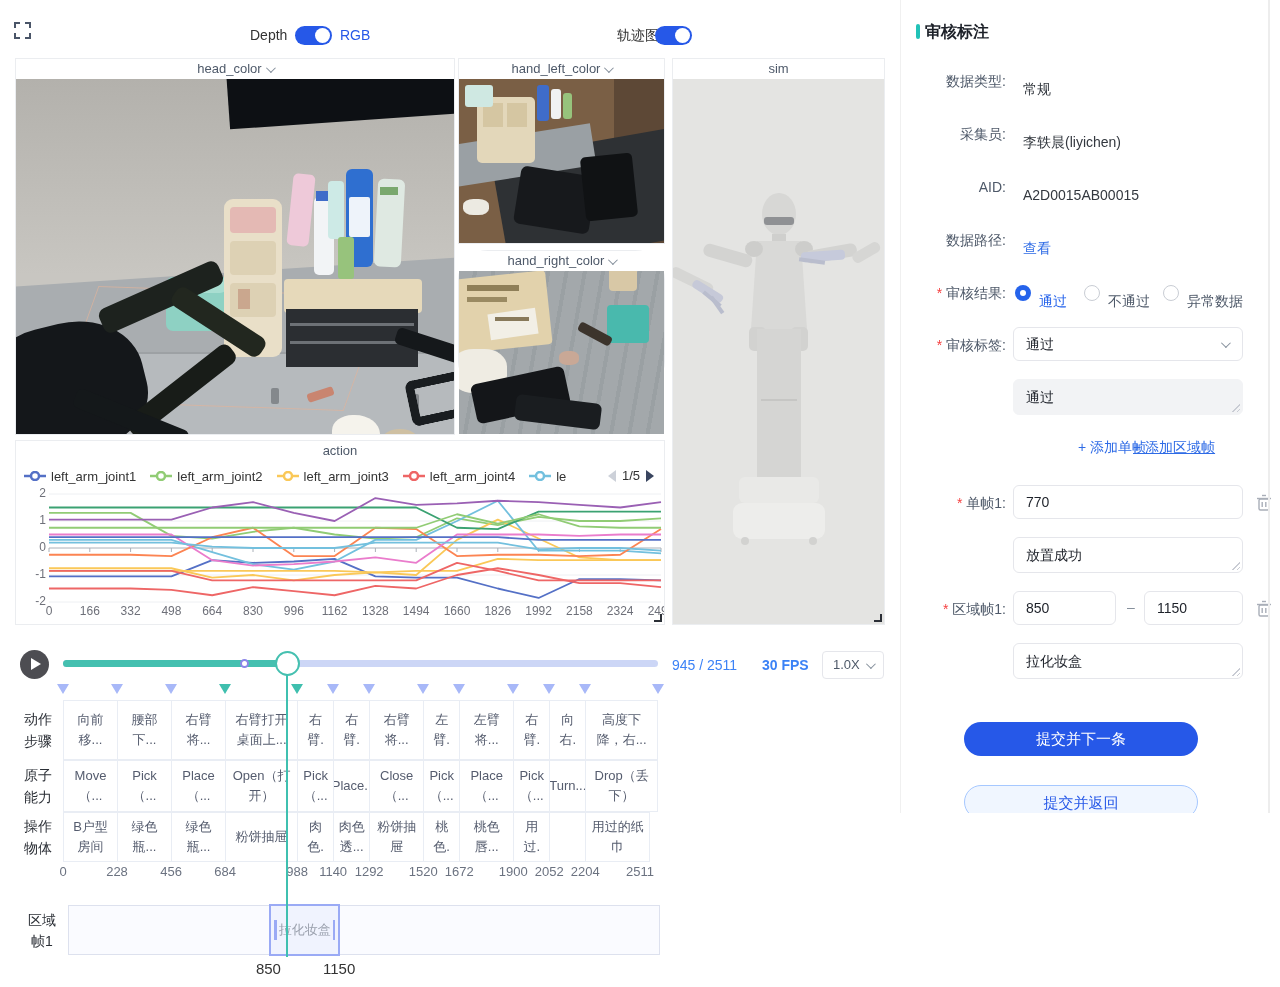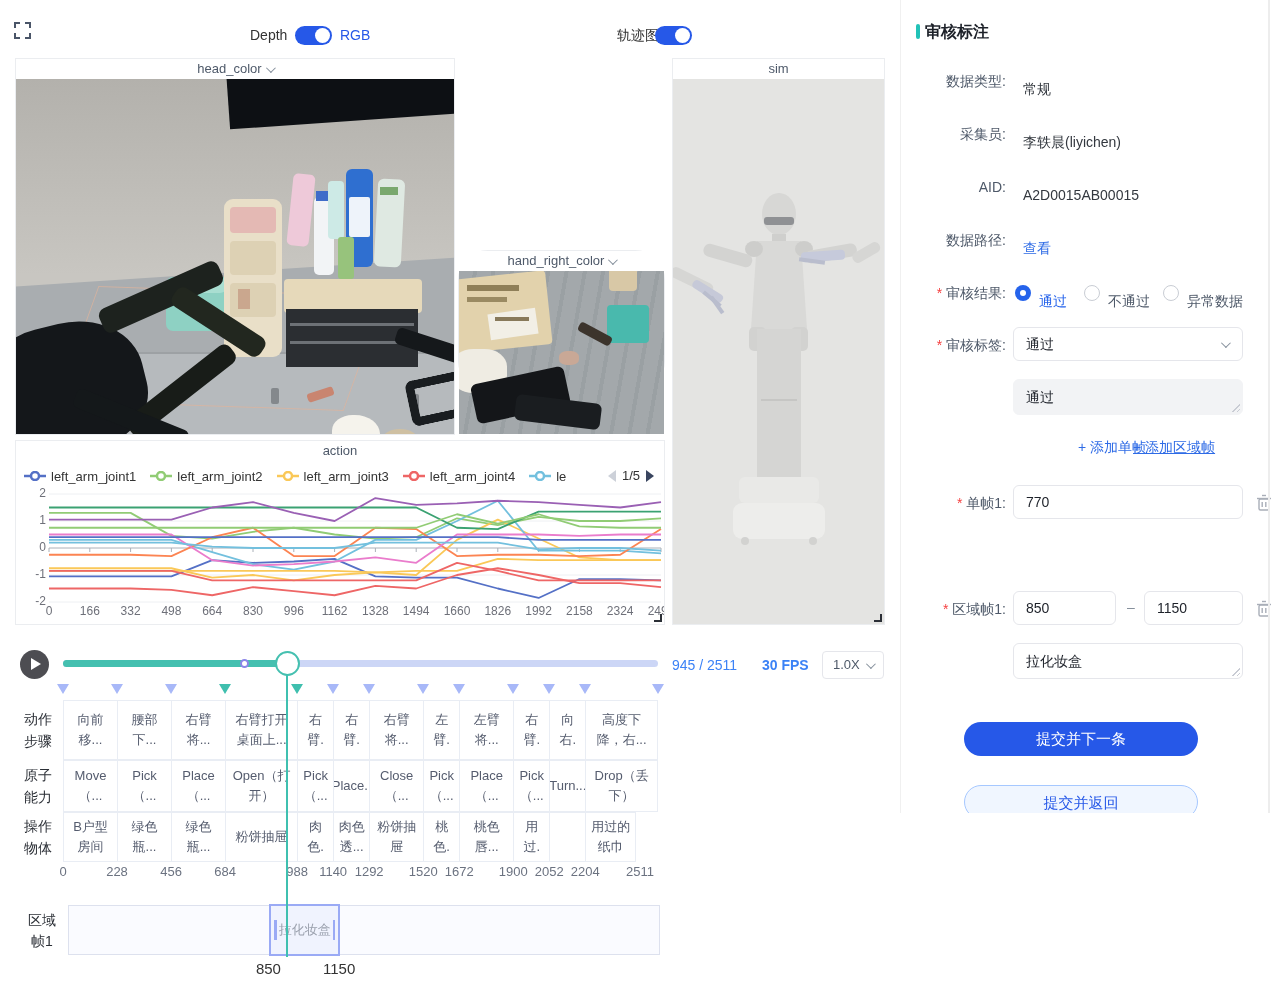--- a/index.html
+++ b/index.html
@@ -149,20 +149,38 @@
       <div style="left:100px; top:300px; width:130px; height:22px; background:#181c18; border-radius:8px; transform:rotate(-38deg);"></div>
       <div style="left:55px; top:330px; width:120px; height:20px; background:#14181a; border-radius:6px; transform:rotate(22deg);"></div>
       <div style="left:378px; top:262px; width:95px; height:17px; background:#15181b; border-radius:5px; transform:rotate(18deg);"></div>
       <div style="left:392px; top:296px; width:64px; height:46px; border:9px solid #191d20; border-right:none; border-radius:8px; transform:rotate(-12deg); background:transparent;"></div>
       <div style="left:300px; top:302px; width:9px; height:27px; background:#c98570; border-radius:3px; transform:rotate(72deg);"></div>
       <div style="left:316px; top:336px; width:48px; height:36px; background:#f5f3ec; border-radius:45% 55% 50% 50%;"></div>
       <div style="left:366px; top:350px; width:36px; height:22px; background:#cfc0a2; border-radius:50%;"></div>
     </div>
   </div>
 
+  <div class="panel" style="left:458px; top:58px; width:207px; height:186px;">
+    <div class="panel-hd"><span>hand_left_color</span><span class="chev"></span></div>
+    <div class="vid" style="width:205px; height:164px; background:#7a5f45;">
+      <div style="right:0; top:0; width:50px; height:164px; background:#5d4836;"></div>
+      <div style="left:40px; bottom:-10px; width:180px; height:110px; background:#2e3134; transform:rotate(-10deg);"></div>
+      <div style="left:-5px; top:55px; width:140px; height:42px; background:#9aa0a4; transform:rotate(-9deg);"></div>
+      <div style="left:18px; top:18px; width:58px; height:66px; background:#e3d7ba; border-radius:5px;"></div>
+      <div style="left:24px; top:24px; width:20px; height:24px; background:#d5c6a2;"></div>
+      <div style="left:48px; top:24px; width:20px; height:24px; background:#d5c6a2;"></div>
+      <div style="left:6px; top:6px; width:28px; height:22px; background:#cfe8e2; border-radius:3px;"></div>
+      <div style="left:78px; top:6px; width:12px; height:36px; background:#3f6cc9; border-radius:3px;"></div>
+      <div style="left:92px; top:10px; width:10px; height:30px; background:#f0f2f3; border-radius:3px;"></div>
+      <div style="left:104px; top:14px; width:9px; height:26px; background:#97c37c; border-radius:3px;"></div>
+      <div style="left:58px; top:92px; width:76px; height:58px; background:#17191c; border-radius:6px; transform:rotate(9deg);"></div>
+      <div style="left:124px; top:76px; width:52px; height:64px; background:#101214; border-radius:5px; transform:rotate(-6deg);"></div>
+      <div style="left:4px; top:120px; width:26px; height:16px; background:#eceae2; border-radius:40%;"></div>
+    </div>
+  </div>
 
   <div class="panel" style="left:458px; top:250px; width:207px; height:141px;border-radius:30px;">
     <div class="panel-hd"><span>hand_right_color</span><span class="chev"></span></div>
     <div class="vid" style="width:205px; height:163px; background:repeating-linear-gradient(100deg,#a3a8ab 0 14px,#9aa0a3 14px 18px);">
       <div style="left:-6px; top:4px; width:96px; height:74px; background:#e2d2ac; border-radius:4px; transform:rotate(-6deg);"></div>
       <div style="left:8px; top:14px; width:52px; height:6px; background:#8f7f58;"></div>
       <div style="left:8px; top:26px; width:40px; height:5px; background:#9a8a62;"></div>
       <div style="left:30px; top:40px; width:48px; height:26px; background:#f2efe6; transform:rotate(-8deg);"></div>
       <div style="left:36px; top:46px; width:34px; height:4px; background:#88795a;"></div>
       <div style="left:148px; top:34px; width:42px; height:38px; background:#49b9ad; border-radius:4px;"></div>
@@ -356,21 +374,21 @@
         <div class="tcell" style="left: 117.026px; width: 54.0263px;">绿色瓶...</div>
         <div class="tcell" style="left: 171.053px; width: 54.0263px;">绿色瓶...</div>
         <div class="tcell" style="left: 225.079px; width: 72.035px;">粉饼抽屉</div>
         <div class="tcell" style="left: 297.114px; width: 36.0175px;">肉色.</div>
         <div class="tcell" style="left: 333.131px; width: 36.0175px;">肉色透...</div>
         <div class="tcell" style="left: 369.149px; width: 54.0263px;">粉饼抽屉</div>
         <div class="tcell" style="left: 423.175px; width: 36.0175px;">桃色.</div>
         <div class="tcell" style="left: 459.193px; width: 54.0263px;">桃色唇...</div>
         <div class="tcell" style="left: 513.219px; width: 36.0175px;">用过.</div>
         <div class="tcell" style="left: 549.237px; width: 36.0175px;"></div>
-        <div class="tcell" style="left: 585.254px; width: 51px; border-right: 1px solid rgb(233, 237, 244);">用过的纸巾</div>
+        <div class="tcell" style="left: 585.254px; width: 65px; border-right: 1px solid rgb(233, 237, 244);">用过的纸巾</div>
       </div>
       <div class="axnum" style="left: 41px;">0</div>
       <div class="axnum" style="left: 95.0263px;">228</div>
       <div class="axnum" style="left: 149.053px;">456</div>
       <div class="axnum" style="left: 203.079px;">684</div>
       <div class="axnum" style="left: 275.114px;">988</div>
       <div class="axnum" style="left: 311.131px;">1140</div>
       <div class="axnum" style="left: 347.149px;">1292</div>
       <div class="axnum" style="left: 401.175px;">1520</div>
       <div class="axnum" style="left: 437.193px;">1672</div>
@@ -424,20 +442,21 @@
     <div class="rp-input" style="left:112px; top:485px; width:230px;"><span>770</span></div>
     <svg class="trash" style="top:494px;" viewBox="0 0 16 18">
         <g fill="none" stroke="#a9aeb8" stroke-width="1.4">
           <rect x="3" y="5" width="10" height="11" rx="1.5"></rect>
           <line x1="1" y1="4.5" x2="15" y2="4.5"></line>
           <line x1="6" y1="1.5" x2="10" y2="1.5"></line>
           <line x1="6.2" y1="8" x2="6.2" y2="13"></line>
           <line x1="9.8" y1="8" x2="9.8" y2="13"></line>
         </g>
       </svg>
+    <div class="rp-area" style="left:112px; top:537px; width:230px;"><span>放置成功</span><span class="grip"></span></div>
 
     <div class="rp-label req" style="top:601px;">区域帧1:</div>
     <div class="rp-input" style="left:112px; top:591px; width:103px;"><span>850</span></div>
     <div class="dash" style="left:226px; top:599px;">–</div>
     <div class="rp-input" style="left:243px; top:591px; width:99px;"><span>1150</span></div>
     <svg class="trash" style="top:600px;" viewBox="0 0 16 18">
         <g fill="none" stroke="#a9aeb8" stroke-width="1.4">
           <rect x="3" y="5" width="10" height="11" rx="1.5"></rect>
           <line x1="1" y1="4.5" x2="15" y2="4.5"></line>
           <line x1="6" y1="1.5" x2="10" y2="1.5"></line>

